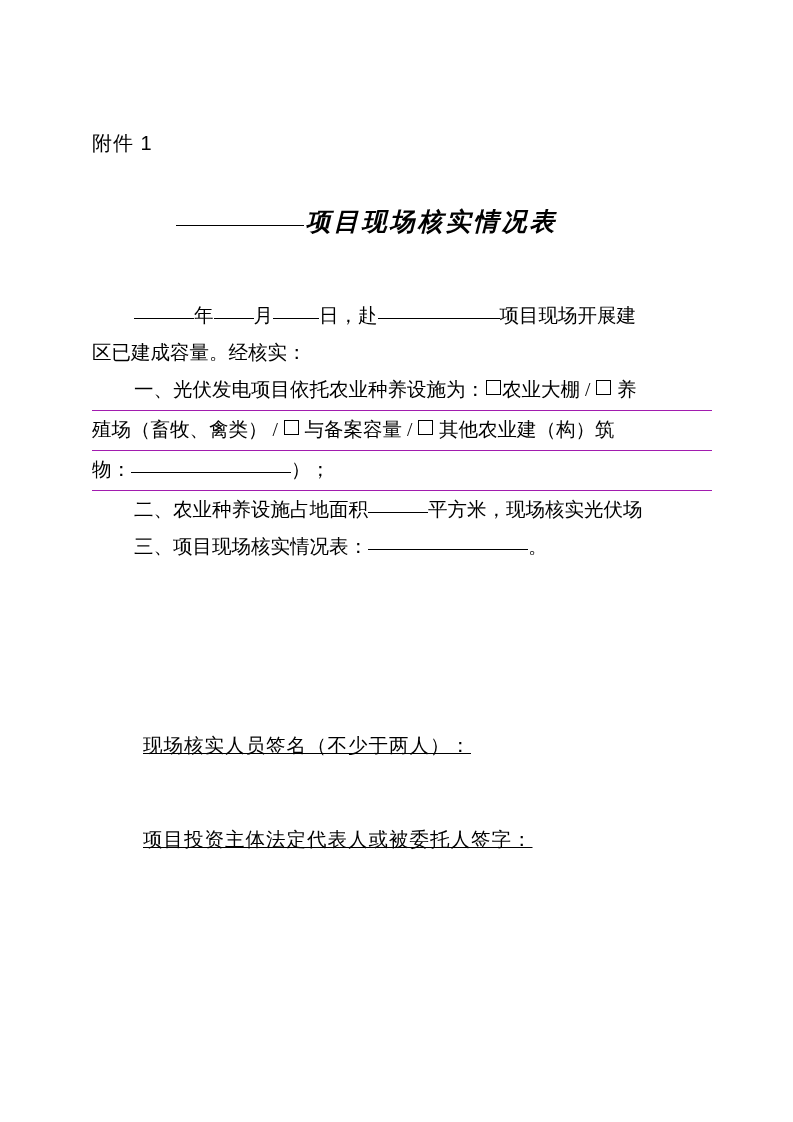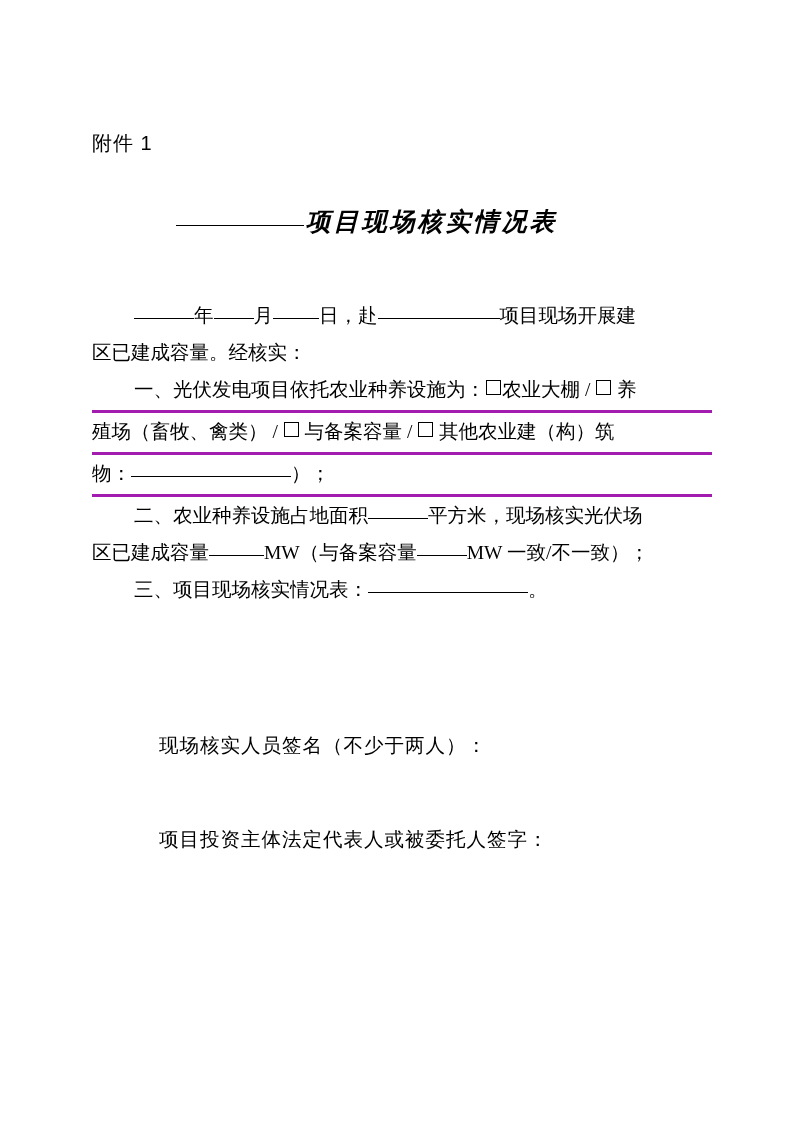--- a/index.html
+++ b/index.html
@@ -77,42 +77,43 @@
     vertical-align: 3px;
   }
   .u-w50 { width: 50px; }
   .u-w40 { width: 40px; }
   .u-w46 { width: 46px; }
   .u-w55 { width: 55px; }
   .u-w60 { width: 60px; }
   .u-w120 { width: 122px; }
   .u-w160 { width: 160px; }
   .underline-run {
-    border-bottom: 3px solid #a21caf;
+    border-bottom: 1px solid #a21caf;
     padding-bottom: 2px;
   }
   .checkbox {
     display: inline-block;
     width: 13px;
     height: 13px;
     border: 1.4px solid #000;
     vertical-align: 1px;
     margin: 0 1px;
   }
   .sign-block {
     position: absolute;
     left: 143px;
     top: 730px;
     width: 600px;
     font-size: 19.5px;
     line-height: 32px;
     letter-spacing: 1px;
   }
   .sign-line {
-    margin: 0 0 62px 16px;
+    margin: 0 0 62px 0;
+    text-decoration: underline;
   }
 </style>
 </head>
 <body>
 
 <div class="page">
 
   <div class="attachment-label">附件 1</div>
 
   <div class="doc-title">
@@ -134,23 +135,20 @@
     <p class="para underline-run">
       <span>殖场（畜牧、禽类）</span>&nbsp;<span>/</span>&nbsp;<span class="checkbox"></span>&nbsp;<span>与备案容量</span>&nbsp;<span>/</span>&nbsp;<span class="checkbox"></span>&nbsp;<span>其他农业建（构）筑</span>
     </p>
     <p class="para underline-run">
       <span>物：</span><span class="u u-w160"></span><span>）；</span>
     </p>
 
     <p class="para">
       <span class="indent"></span><span>二、农业种养设施占地面积</span><span class="u u-w60"></span><span>平方米，现场核实光伏场</span>
     </p>
-    <p class="para">
-      <span>区已建成容量</span><span class="u u-w55"></span><span>MW（与备案容量</span><span class="u u-w50"></span><span>MW 一致/不一致）；</span>
-    </p>
 
     <p class="para">
       <span class="indent"></span><span>三、项目现场核实情况表：</span><span class="u u-w160"></span><span>。</span>
     </p>
 
   </div>
 
   <div class="sign-block">
     <p class="sign-line">现场核实人员签名（不少于两人）：</p>
     <p class="sign-line">项目投资主体法定代表人或被委托人签字：</p>

